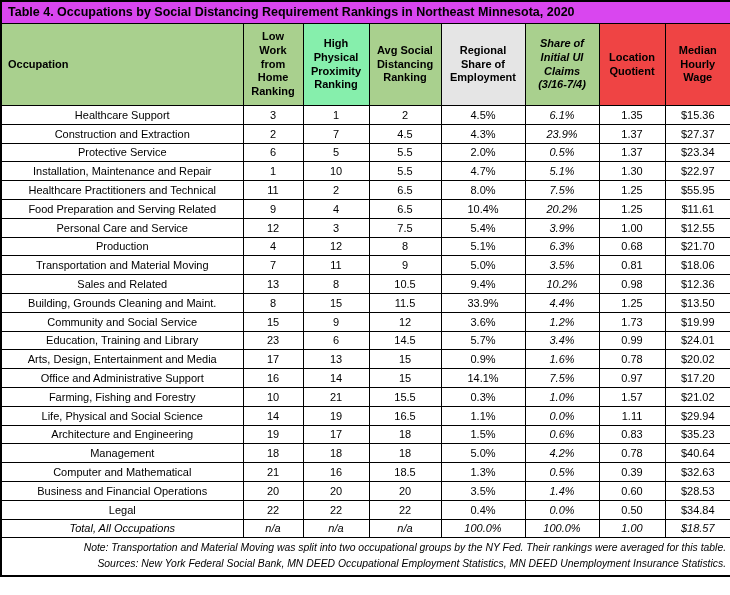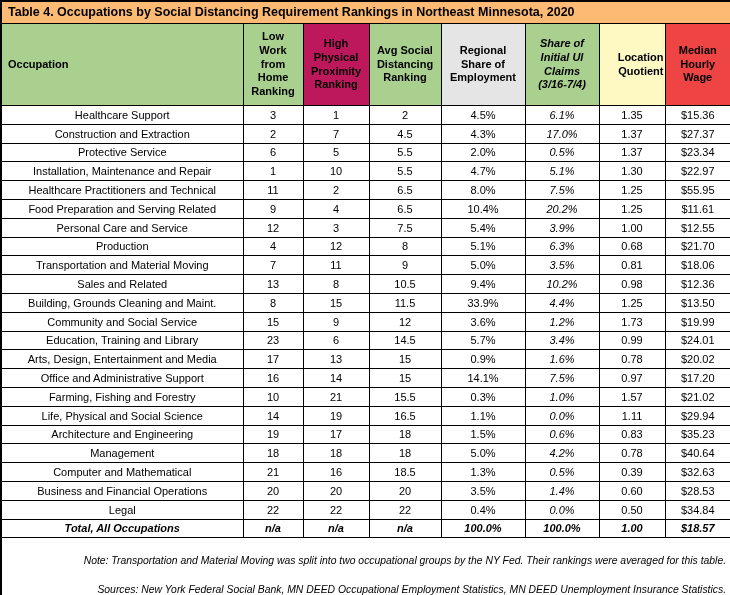--- a/index.html
+++ b/index.html
@@ -68,79 +68,78 @@
     padding: 0 2px;
     vertical-align: middle;
     white-space: nowrap;
   }
   tbody td.occ {
     text-align: center;
   }
   tbody td.ui-col { font-style: italic; }
 
   tr.total-row td {
-    font-weight: bold;
+    font-weight: normal;
     font-style: italic;
   }
 
   td.notes-cell {
     padding: 2px 4px 3px 2px;
     vertical-align: middle;
     height: 30px;
   }
   .note-line {
     text-align: right;
     font-style: italic;
     font-size: 10.4px;
     line-height: 1.5;
     white-space: nowrap;
-    margin-top: 13px;
   }
 </style>
 </head>
 <body>
 
 <div id="page">
   <table class="data-table">
     <colgroup>
       <col class="c0">
         <col class="c1">
         <col class="c2">
         <col class="c3">
       <col class="c4">
         <col class="c5">
         <col class="c6">
         <col class="c7">
     </colgroup>
     <thead>
       <tr>
-        <th class="title-cell green" colspan="8" style="background-color: #fdba74;">Table 4. Occupations by Social Distancing Requirement Rankings in Northeast Minnesota, 2020</th>
+        <th class="title-cell green" colspan="8" style="background-color: #d946ef;">Table 4. Occupations by Social Distancing Requirement Rankings in Northeast Minnesota, 2020</th>
       </tr>
       <tr id="header-row" class="header-row">
           <th class="colhead green left-align" style="background-color: rgb(169, 208, 142);">Occupation</th>
           <th class="colhead green" style="background-color: rgb(169, 208, 142);">Low
 Work
 from
 Home
 Ranking</th>
-          <th class="colhead green" style="background-color: #be185d;">High
+          <th class="colhead green" style="background-color: #86efac;">High
 Physical
 Proximity
 Ranking</th>
           <th class="colhead green" style="background-color: rgb(169, 208, 142); margin-left: 28px;">Avg Social
 Distancing
 Ranking</th>
           <th class="colhead green" style="background-color: #e5e5e5; margin-left: 44px;">Regional
 Share of
 Employment</th>
           <th class="colhead green italic" style="background-color: rgb(169, 208, 142);">Share of
 Initial UI
 Claims
 (3/16-7/4)</th>
-          <th class="colhead green" style="background-color: #fef9c3; text-align: right;">Location
+          <th class="colhead green" style="background-color: #ef4444;">Location
 Quotient</th>
           <th class="colhead green" style="background-color: #ef4444;">Median
 Hourly
 Wage</th>
         </tr>
     </thead>
     <tbody id="table-body">
         <tr>
           <td class="occ">Healthcare Support</td>
           <td class="">3</td>
@@ -150,21 +149,21 @@
           <td class=" ui-col">6.1%</td>
           <td class="">1.35</td>
           <td class="">$15.36</td>
         </tr>
         <tr>
           <td class="occ">Construction and Extraction</td>
           <td class="">2</td>
           <td class="">7</td>
           <td class="">4.5</td>
           <td class="">4.3%</td>
-          <td class=" ui-col">17.0%</td>
+          <td class=" ui-col">23.9%</td>
           <td class="">1.37</td>
           <td class="">$27.37</td>
         </tr>
         <tr>
           <td class="occ">Protective Service</td>
           <td class="">6</td>
           <td class="">5</td>
           <td class="">5.5</td>
           <td class="">2.0%</td>
           <td class=" ui-col">0.5%</td>

